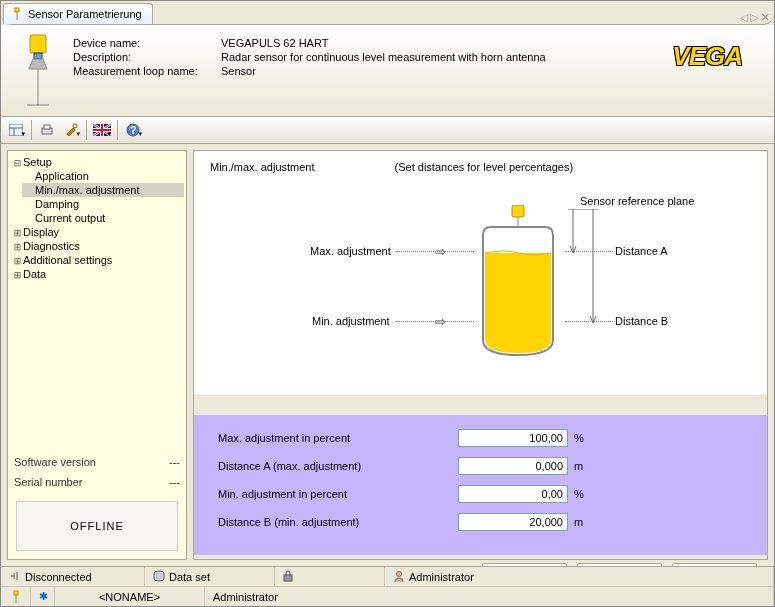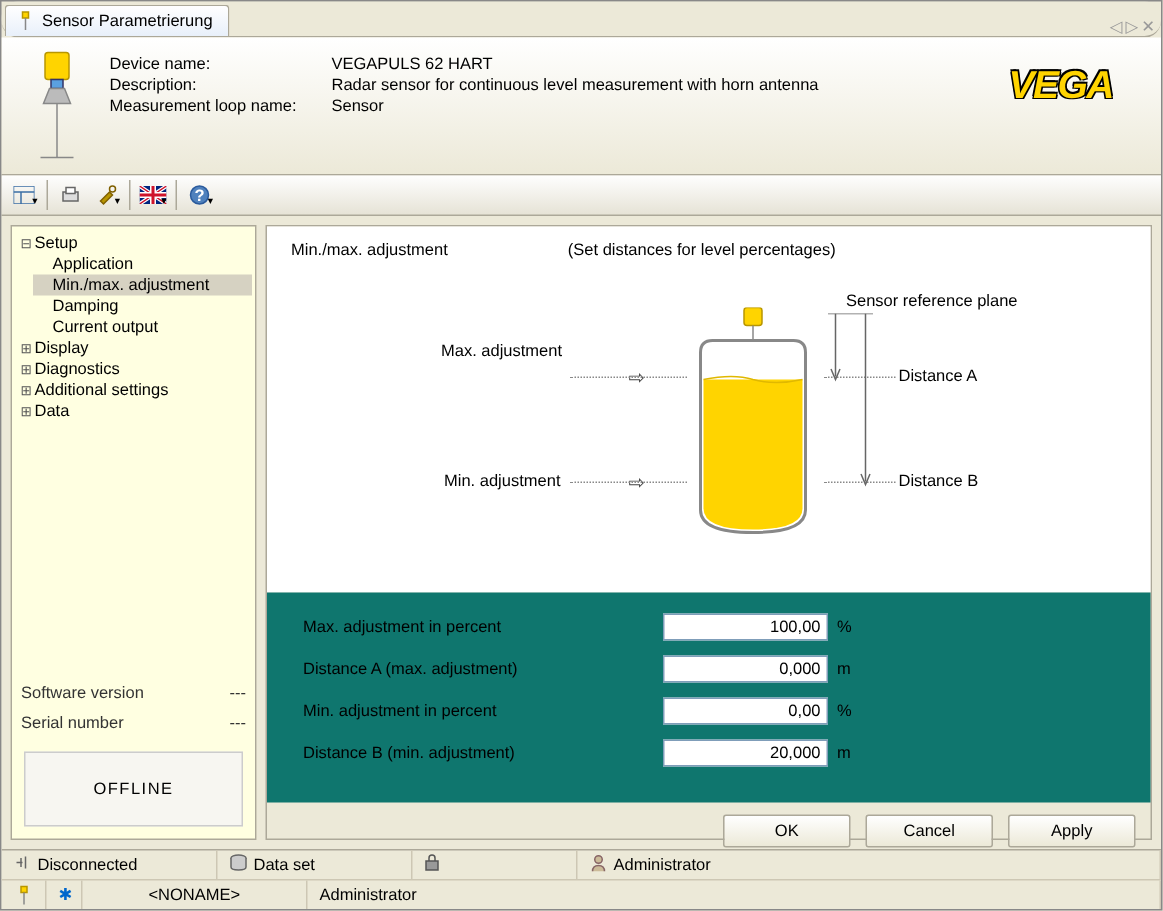--- a/index.html
+++ b/index.html
@@ -9,42 +9,42 @@
 .tab-ctrl { margin-left: auto; display: flex; gap: 2px; padding-right: 4px; color: #999; font-size: 10px; }
 .header { background: linear-gradient(#fff,#ece9d8); padding: 8px 12px; display: flex; align-items: flex-start; gap: 10px; border-bottom: 1px solid #aca899; }
 .device-img { width: 50px; height: 75px; display: flex; flex-direction: column; align-items: center; }
 .info-grid { display: grid; grid-template-columns: 140px 1fr; gap: 2px 8px; color: #000; margin-top: 4px; }
 .logo { margin-left: auto; font-weight: bold; font-style: italic; font-size: 26px; color: #ffd400; text-shadow: 1px 1px 0 #000, -1px -1px 0 #000, 1px -1px 0 #000, -1px 1px 0 #000; letter-spacing: -1px; padding-right: 20px; padding-top: 8px; }
 .toolbar { background: linear-gradient(#fefefe,#e6e3d6); border-bottom: 1px solid #aca899; padding: 2px 4px; display: flex; gap: 2px; align-items: center; }
 .tbtn { width: 22px; height: 22px; display: flex; align-items: center; justify-content: center; border: 1px solid transparent; border-radius: 2px; font-size: 12px; cursor: pointer; position: relative; }
 .tbtn .dd { font-size: 7px; position: absolute; right: 1px; bottom: 2px; }
 .sep { width: 1px; height: 20px; background: #aca899; margin: 0 2px; }
 .main { flex: 1; display: flex; background: #ece9d8; padding: 6px; gap: 6px; overflow: hidden; }
-.sidebar { width: 164px; background: #ffffe1; border: 1px solid #aca899; display: flex; flex-direction: column; }
+.sidebar { width: 180px; background: #ffffe1; border: 1px solid #aca899; display: flex; flex-direction: column; }
 .tree { padding: 4px 2px; flex: 1; }
 .tree-node { padding: 1px 2px; cursor: pointer; white-space: nowrap; }
 .tree-node .exp { display: inline-block; width: 11px; text-align: center; font-size: 9px; color: #555; }
 .tree-indent { margin-left: 12px; }
 .tree-node.sel { background: #d6d2c2; }
 .sb-info { padding: 4px 6px; color: #333; }
 .sb-info .row { display: flex; justify-content: space-between; padding: 1px 0; gap: 48px; }
 .offline { border: 1px solid #ccc; background: #f7f6f1; text-align: center; padding: 18px 8px; margin: 8px; letter-spacing: 1px; }
 .content { flex: 1; background: #ece9d8; border: 1px solid #aca899; display: flex; flex-direction: column; }
 .diagram-area { flex: 1; background: #fff; padding: 10px 16px; }
 .diag-title { display: flex; gap: 80px; margin-bottom: 12px; }
 .diag { position: relative; height: 200px; margin-top: 10px; }
 .tank { position: absolute; left: 265px; top: 20px; }
-.label-max { position: absolute; left: 100px; top: 43px; }
+.label-max { position: absolute; left: 100px; top: 60px; }
 .label-min { position: absolute; left: 102px; top: 130px; }
 .label-ref { position: absolute; left: 370px; top: 10px; }
 .label-da { position: absolute; left: 405px; top: 60px; }
 .label-db { position: absolute; left: 405px; top: 130px; }
 .arrow-r { position: absolute; font-size: 13px; color: #444; }
 .dots { position: absolute; border-top: 1px dotted #888; height: 1px; }
-.form-area { background: #0f766e; padding: 14px 24px; }
+.form-area { background: #c4b5fd; padding: 14px 24px; margin-top: 20px; }
 .form-row { display: flex; align-items: center; margin-bottom: 10px; }
 .form-row .lbl { width: 240px; }
 .form-row input { width: 110px; text-align: right; padding: 2px 4px; border: 1px solid #7f9db9; background: #fff; font-size: 11px; }
 .form-row .unit { width: 24px; margin-left: 6px; }
 .buttons { display: flex; justify-content: flex-end; gap: 10px; padding: 8px 10px; }
 .btn { width: 85px; height: 22px; background: linear-gradient(#fff,#ece9d8); border: 1px solid #aca899; border-radius: 2px; cursor: pointer; }
 .statusbar { border-top: 1px solid #aca899; background: #ece9d8; }
 .sb-row { display: flex; border-bottom: 1px solid #cdc7b4; }
 .sb-cell { border-right: 1px solid #cdc7b4; padding: 2px 8px; display: flex; align-items: center; gap: 4px; height: 19px; }
 .mini-icon { display:inline-block; width:14px; height:14px; }

